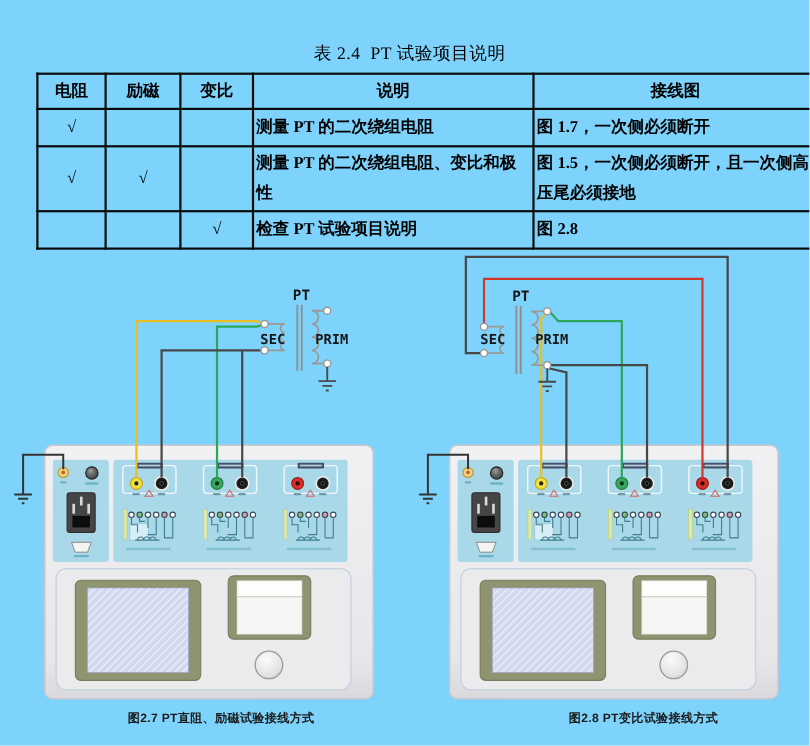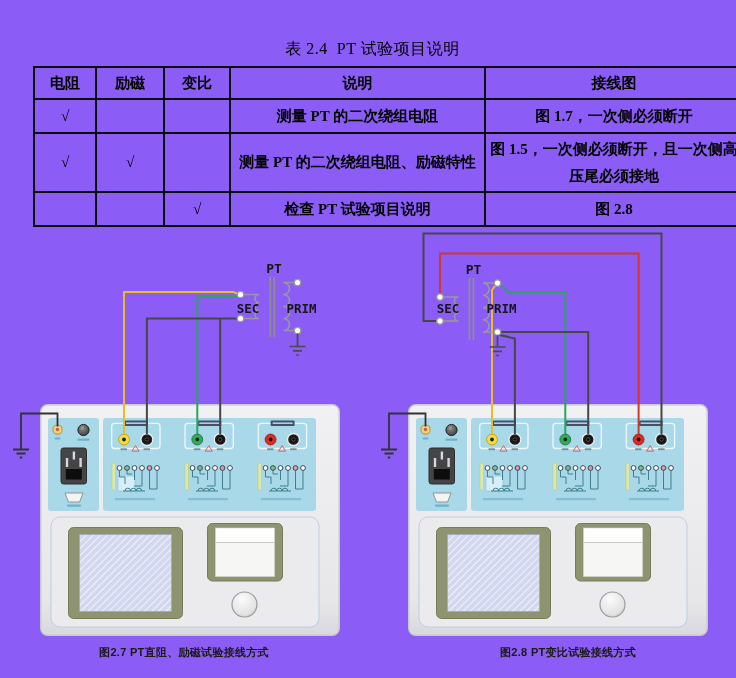--- a/index.html
+++ b/index.html
@@ -1,34 +1,34 @@
 <!DOCTYPE html>
 <html><head>
 <meta charset="utf-8">
 <style>
   html,body{margin:0;padding:0;background:#fff;}
-  .page{position:relative;width:736px;height:678px;background:#8b5cf6;overflow:hidden;
+  .page{position:relative;width:736px;height:678px;background:#7dd3fc;overflow:hidden;
         font-family:"Liberation Serif","DejaVu Serif",serif;color:#000;}
   .tbl-title{position:absolute;left:33px;top:39px;width:679px;text-align:center;
              font-size:16px;white-space:pre;letter-spacing:0.5px;}
   table.pt-table{position:absolute;left:33px;top:66px;width:679px;border-collapse:collapse;
                  table-layout:fixed;font-size:15px;}
   table.pt-table td,table.pt-table th{border:2px solid #0a0a0a;padding:2px;line-height:1.75;
                  font-weight:bold;vertical-align:middle;overflow:hidden;}
   .col1{width:56px}.col2{width:62px}.col3{width:60px}.col4{width:249px}.col5{width:252px}
   .hrow{height:32px}.r1{height:34px}.r2{height:57px}.r3{height:34px}
   td.ctr,th.ctr{text-align:center;}
-  td.txt{text-align:center;padding:1px 6px 1px 8px;}
+  td.txt{text-align:left;padding:1px 6px 1px 8px;}
   td.chk{text-align:center;font-style:italic;font-size:15px;}
   .fig{position:absolute;top:230px;width:368px;height:432px;}
   .fig-left{left:0;} .fig-right{left:368px;}
   .fig svg{display:block;}
   .caption{position:absolute;top:645px;width:368px;text-align:center;
            font-family:"Liberation Sans","DejaVu Sans",sans-serif;
-           font-size:11px;font-weight:bold;color:#1a1a1a;letter-spacing:0.3px;}
+           font-size:11px;font-weight:bold;color:#1a1a1a;letter-spacing:0.3px;padding-left:17px;}
   .cap-left{left:0;} .cap-right{left:384px;text-align:center;}
   text.tlabel{font-family:"DejaVu Sans Mono","Liberation Mono",monospace;
               font-weight:bold;fill:#161616;}
 </style>
 </head>
 <body>
 
 <div class="page">
 
   <svg width="0" height="0" style="position:absolute" aria-hidden="true">
@@ -161,21 +161,21 @@
       <td class="chk">√</td>
       <td class="chk"></td>
       <td class="chk"></td>
       <td class="txt">测量 PT 的二次绕组电阻</td>
       <td class="txt">图 1.7，一次侧必须断开</td>
     </tr>
     <tr class="r2">
       <td class="chk">√</td>
       <td class="chk">√</td>
       <td class="chk"></td>
-      <td class="txt">测量 PT 的二次绕组电阻、励磁特性</td>
+      <td class="txt">测量 PT 的二次绕组电阻、变比和极性</td>
       <td class="txt">图 1.5，一次侧必须断开，且一次侧高压尾必须接地</td>
     </tr>
     <tr class="r3">
       <td class="chk"></td>
       <td class="chk"></td>
       <td class="chk">√</td>
       <td class="txt">检查 PT 试验项目说明</td>
       <td class="txt">图 2.8</td>
     </tr>
   </tbody>

